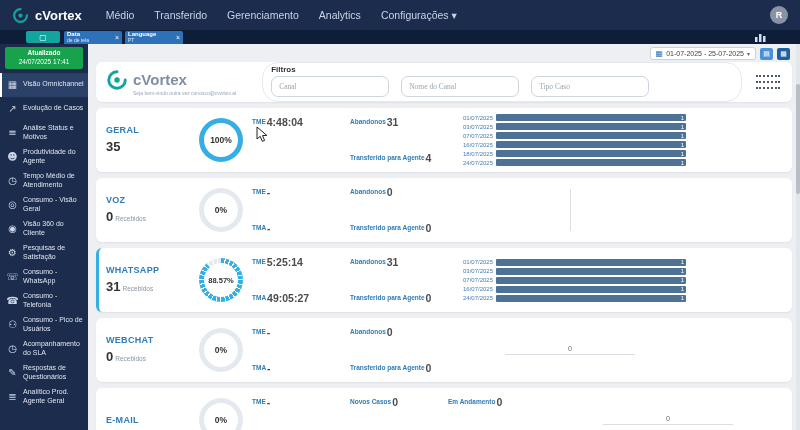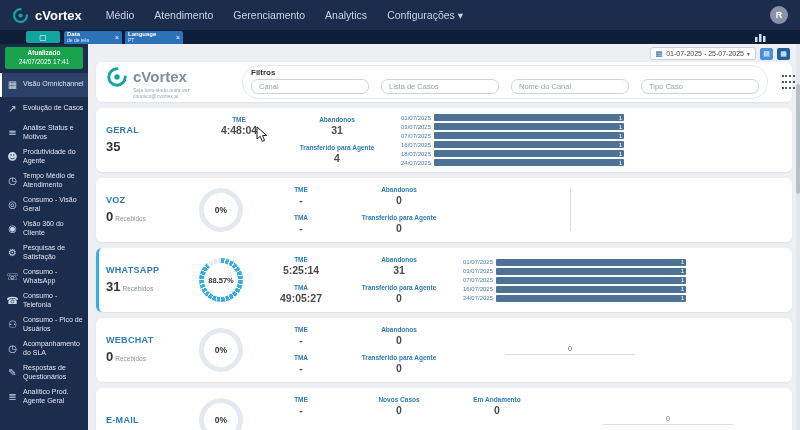--- a/index.html
+++ b/index.html
@@ -44,21 +44,21 @@
   .mini-btn.b1{background:#4a90d9}.mini-btn.b2{background:#1f5fa0}
 
   .head-band{display:flex;align-items:center;margin:2px 8px 6px;background:#fff;border-radius:6px;padding:4px 10px;height:40px;box-shadow:0 1px 2px rgba(0,0,0,.06)}
   .h-logo{display:flex;flex-direction:column;min-width:110px}
   .h-logo-row{display:flex;align-items:center;gap:5px}
   .h-brand{font-size:15px;color:#7e8ea4;font-weight:bold}
   .h-tagline{font-size:5px;color:#9aa6b5;margin-left:27px;margin-top:-1px}
   .filters{margin-left:26px;flex:1;border:1px solid #e4e9ee;border-radius:16px;padding:2px 8px 4px}
   .filters-label{font-size:8px;color:#333;font-weight:bold;margin-bottom:2px}
   .filter-row{display:flex;gap:12px}
-  input.filter{width:118px;height:15px;border:1px solid #ccd5de;border-radius:7px;font-size:7.5px;padding:0 7px;color:#333;background:#fff;outline:none;font-family:Liberation Sans, sans-serif}
+  input.filter{width:118px;height:21px;border:1px solid #ccd5de;border-radius:7px;font-size:7.5px;padding:0 7px;color:#333;background:#fff;outline:none;font-family:Liberation Serif, serif}
   input.filter::placeholder{color:#9aa4b0}
   .head-icons{display:flex;align-items:center;gap:12px;margin-left:14px;margin-right:2px}
   .dots{display:flex;flex-direction:column;justify-content:center}
   .dot-line{width:24px;border-top:2px dotted #4b5a6b;margin:2px 0}
 
   
   .rows{padding:0 0 0 0}
   .card{display:flex;align-items:center;height:64px;margin:0 8px 6px;background:#fff;border-radius:6px;box-shadow:0 1px 2px rgba(0,0,0,.06);padding:4px 10px;position:relative}
   .card.hl{border-left:3px solid #35aee3;padding-left:7px}
   .ch-col{width:84px;flex:0 0 auto}
@@ -66,21 +66,21 @@
   .ch-count{margin-top:2px}
   .cnt-num{font-size:13px;color:#333;font-weight:bold}
   .cnt-suf{font-size:6.5px;color:#8a94a0;margin-left:2px}
   .donut-col{width:62px;flex:0 0 auto;display:flex;justify-content:center}
   .donut{width:44px;height:44px;border-radius:50%;position:relative;display:flex;align-items:center;justify-content:center}
   .donut::before{content:"";position:absolute;inset:5px;background:#fff;border-radius:50%;z-index:2}
   .donut.dashed::after{content:"";position:absolute;inset:0;border-radius:50%;background:repeating-conic-gradient(transparent 0 10deg,#fff 10deg 13deg);z-index:1}
   .donut-label{position:relative;z-index:3;font-size:8.5px;font-weight:bold;color:#333}
   .donut-label.small{font-size:7.5px}
   .m-col{width:98px;flex:0 0 auto;display:flex;flex-direction:column;justify-content:space-between;height:52px;text-align:center;padding:2px 0}
-  .m-cell{display:flex;flex-direction:column;align-items:center;gap:1px}
+  .m-cell{display:flex;flex-direction:row;align-items:center;gap:1px}
   .m-label{font-size:6.5px;color:#2e7cb8;font-weight:bold;line-height:1.15;max-width:88px}
   .m-value{font-size:10.5px;color:#4c4c4c;font-weight:bold}
   .chart-col{width:232px;flex:0 0 auto;margin-left:6px;display:flex;flex-direction:column;justify-content:center}
   .bar-row{display:flex;align-items:center;height:9px}
   .bar-date{width:42px;font-size:6px;color:#4a7dab;text-align:right;padding-right:3px;flex:0 0 auto}
   .bar{height:7px;background:#4e7295;border-radius:1px;flex:1;display:flex;align-items:center;justify-content:flex-end}
   .bar-val{color:#fff;font-size:6px;padding-right:2px}
   .vline{width:1px;height:42px;background:#d9dee5;margin:0 auto}
   .axis-wrap{text-align:center}
   .axis-zero{font-size:7px;color:#666}
@@ -97,21 +97,21 @@
 <div class="topbar">
   <div class="brand">
     <svg class="logo-swirl" viewBox="0 0 24 24">
       <path d="M12 3a9 9 0 1 0 9 9" fill="none" stroke="#12a5a0" stroke-width="3.2" stroke-linecap="round"></path>
       <circle cx="12" cy="12" r="3" fill="#12a5a0"></circle>
     </svg>
     <span>cVortex</span>
   </div>
   <div class="nav">
       <div class="nav-item">Médio</div>
-      <div class="nav-item">Atendimento</div>
+      <div class="nav-item">Transferido</div>
       <div class="nav-item">Gerenciamento</div>
       <div class="nav-item">Analytics</div>
       <div class="nav-item">Configurações  ▾</div>
     </div>
   <div class="avatar">R</div>
 </div>
 
 <div class="strip">
   <div class="strip-btn">▢</div>
   <div style="display:flex;gap:3px" id="tabs-host">
@@ -224,40 +224,44 @@
           <circle cx="12" cy="12" r="3" fill="#12a5a0"></circle>
         </svg>
         <span class="h-brand">cVortex</span>
       </div>
       <span class="h-tagline">Seja bem-vindo outra vez conosco@cvortex.ai</span>
     </div>
     <div class="filters">
       <div class="filters-label">Filtros</div>
       <div class="filter-row" id="filters-host">
           <input class="filter" placeholder="Canal" style="">
-          <input class="filter" placeholder="Lista de Casos" style="">
           <input class="filter" placeholder="Nome do Canal" style="">
           <input class="filter" placeholder="Tipo Caso" style="">
         </div>
     </div>
     <div class="head-icons">
       <div class="dots">
         <div class="dot-line"></div>
           <div class="dot-line"></div>
           <div class="dot-line"></div>
       </div>
 
     </div>
   </div>
 
   <div class="rows" id="rows-host">
       <div class="card">
         <div class="ch-col">
           <div class="ch-name">GERAL</div>
           <div class="ch-count"><span class="cnt-num">35</span></div>
+        </div>
+        <div class="donut-col">
+          <div class="donut" style="background: conic-gradient(rgb(53, 174, 227) 100%, rgb(228, 233, 239) 0deg);">
+            <span class="donut-label">100%</span>
+          </div>
         </div>
         <div class="m-col">
           <div class="m-cell">
             <div class="m-label">TME</div>
             <div class="m-value">4:48:04</div>
           </div>
         </div>
         <div class="m-col">
           <div class="m-cell">
             <div class="m-label">Abandonos</div>

